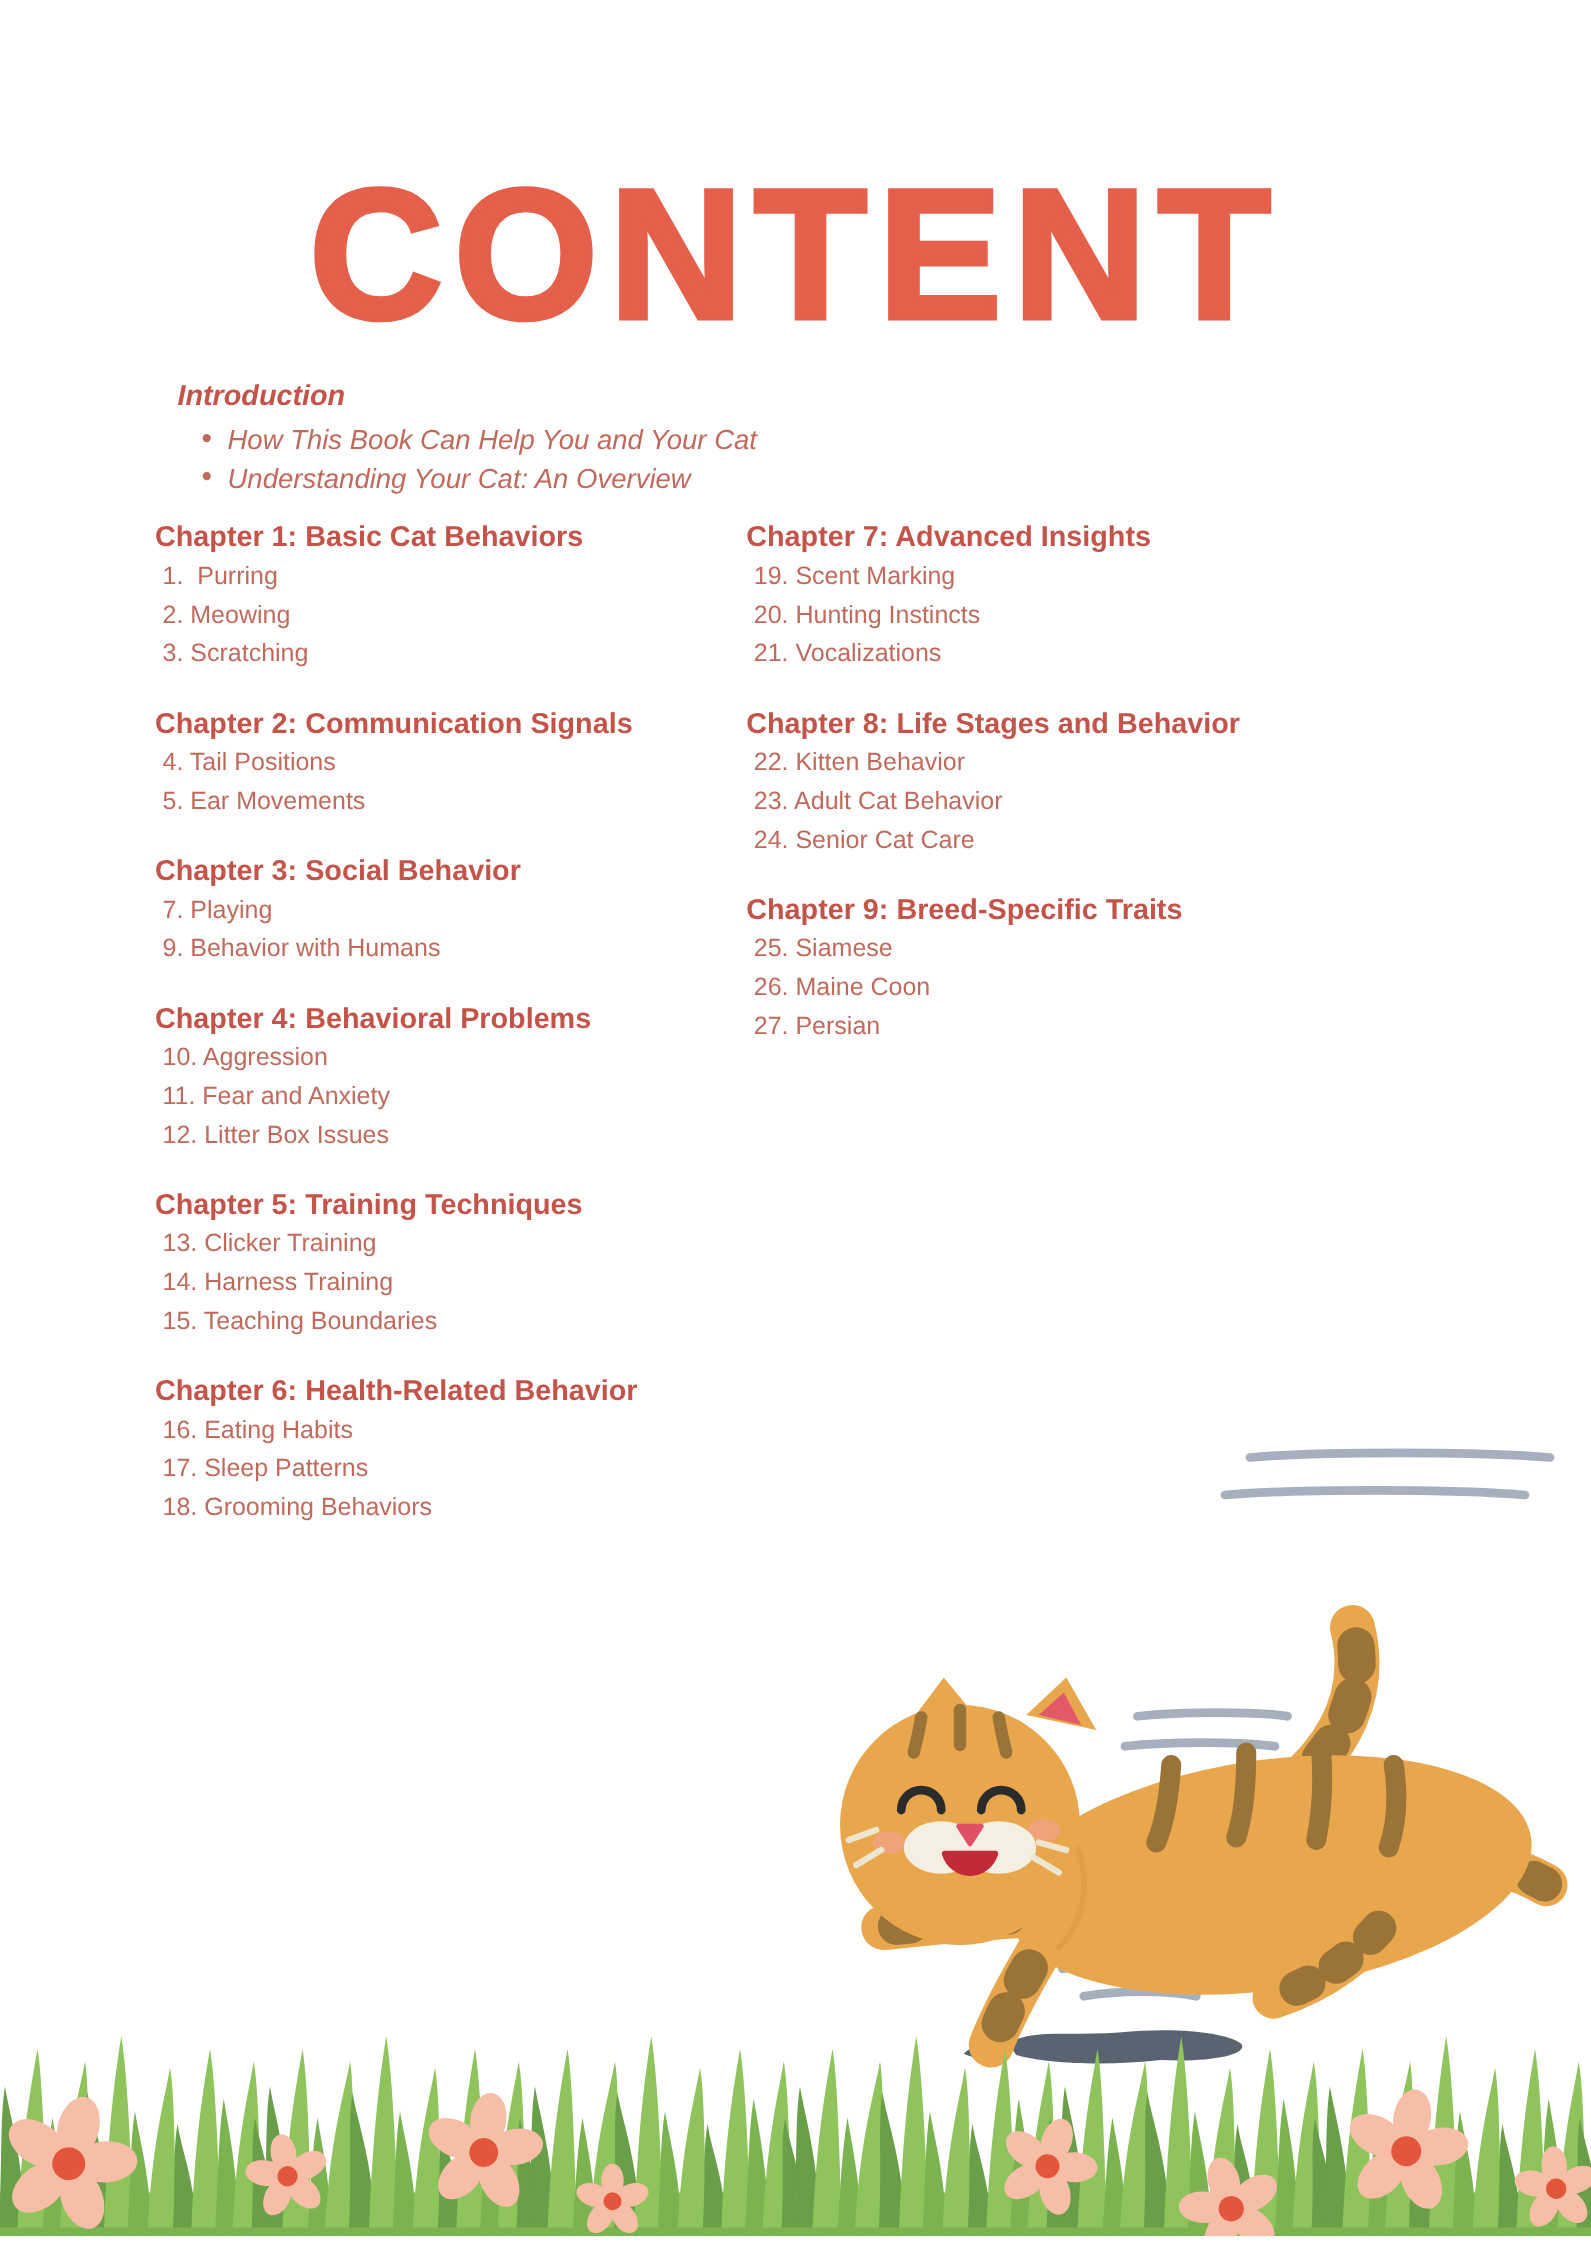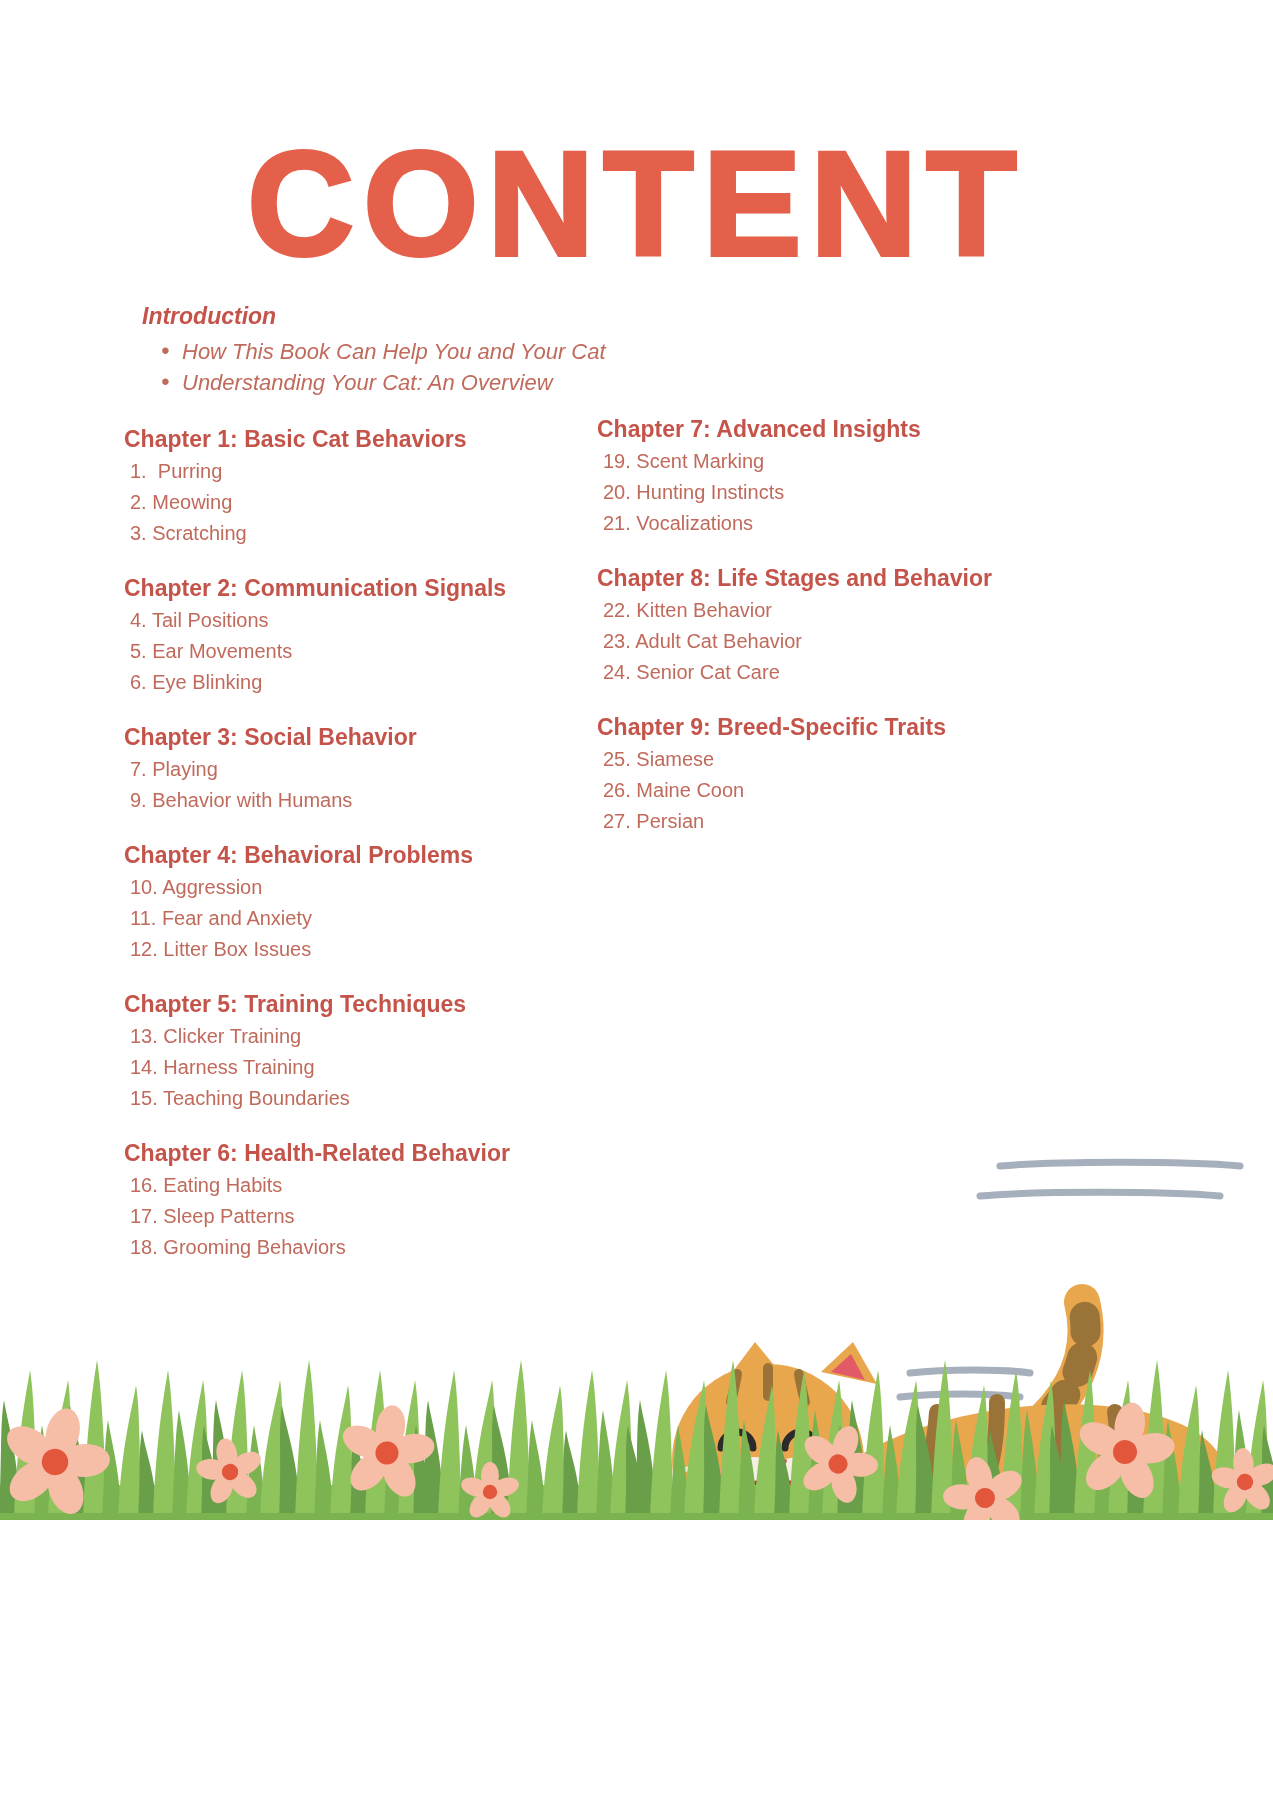--- a/index.html
+++ b/index.html
@@ -1,18 +1,18 @@
 <!DOCTYPE html>
 <html style="--title: #E4604B; --heading: #C4544A; --item: #C06A5C; --background: #FFFFFF; --grass-light: #8FC45D; --grass-mid: #7BB351; --grass-dark: #699F48; --flower-petal: #F6BEA6; --flower-center: #E2573B; --cat-fur: #E9A74D; --cat-stripe: #9A7338; --cat-inner-ear: #E25A68; --cat-nose: #E05062; --cat-mouth: #C22A38; --cat-muzzle: #F5EFE3; --cat-shadow: #5A6370; --speed-line: #A6B0BD;"><head>
 <meta charset="utf-8">
 <style>
   html,body{margin:0;padding:0;}
   .page{
     position:relative;
-    width:1273px;height:1520px;
+    width:1273px;height:1789px;
     background:var(--background,#fff);
     overflow:hidden;
     font-family:"Liberation Sans",sans-serif;
   }
   .page-title{
     position:absolute;top:130px;left:0;width:100%;
     text-align:center;margin:0;
     font-size:148px;font-weight:900;line-height:1;
     letter-spacing:9px;
     color:var(--title,#E4604B);
@@ -23,21 +23,21 @@
     margin:0 0 9px 0;font-size:23px;line-height:27px;font-weight:700;
     color:var(--heading,#C4544A);
   }
   .intro-list{list-style:none;margin:0;padding:0;}
   .intro-list li{
     position:relative;padding-left:40px;margin-bottom:5px;
     font-size:22px;line-height:26px;color:var(--item,#C06A5C);
   }
   .intro-list li::before{content:"\2022";position:absolute;left:19px;top:-1px;font-size:24px;}
   .toc-col{position:absolute;top:416px;}
-  .toc-col.left{left:124px;width:445px;margin-top:10px;}
+  .toc-col.left{left:124px;width:445px;}
   .toc-col.right{left:578px;width:480px;margin-left:19px;}
   .chapter{margin:0 0 29px 0;}
   .chapter-heading{
     margin:0 0 5px 0;font-size:23px;line-height:27px;font-weight:700;
     color:var(--heading,#C4544A);
   }
   .chapter-items{list-style:none;margin:0;padding:0 0 0 6px;}
   .chapter-items li{
     font-size:20px;line-height:26px;margin-bottom:5px;
     color:var(--item,#C06A5C);
@@ -87,21 +87,20 @@
           <li>1.  Purring</li>
           <li>2. Meowing</li>
           <li>3. Scratching</li>
         </ul>
       </section>
       <section class="chapter">
         <h3 class="chapter-heading">Chapter 2: Communication Signals</h3>
         <ul class="chapter-items">
           <li>4. Tail Positions</li>
           <li>5. Ear Movements</li>
-          <li>6. Eye Blinking</li>
         </ul>
       </section>
       <section class="chapter">
         <h3 class="chapter-heading">Chapter 3: Social Behavior</h3>
         <ul class="chapter-items">
           <li>7. Playing</li>
           <li>9. Behavior with Humans</li>
         </ul>
       </section>
       <section class="chapter">

